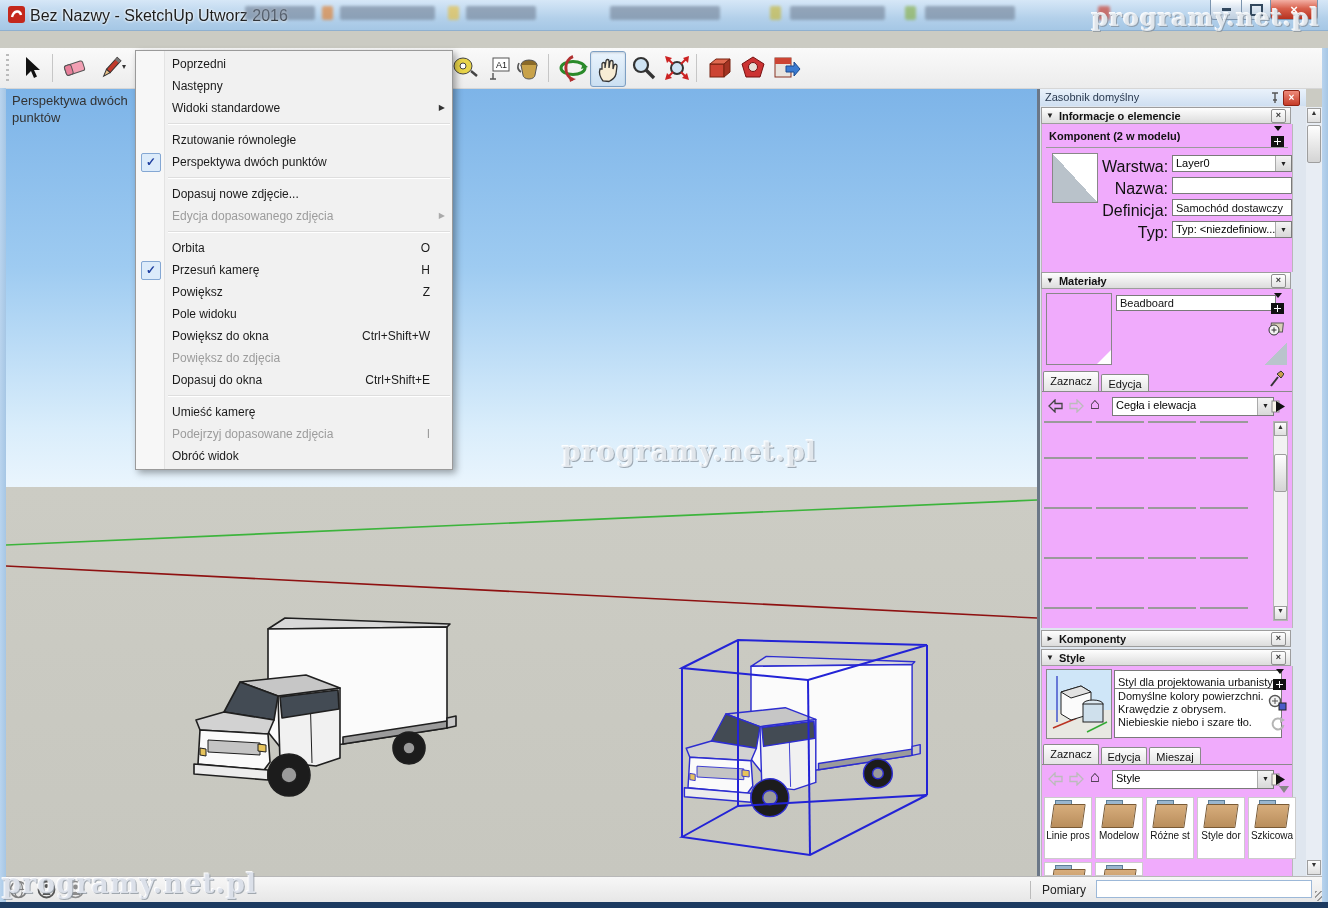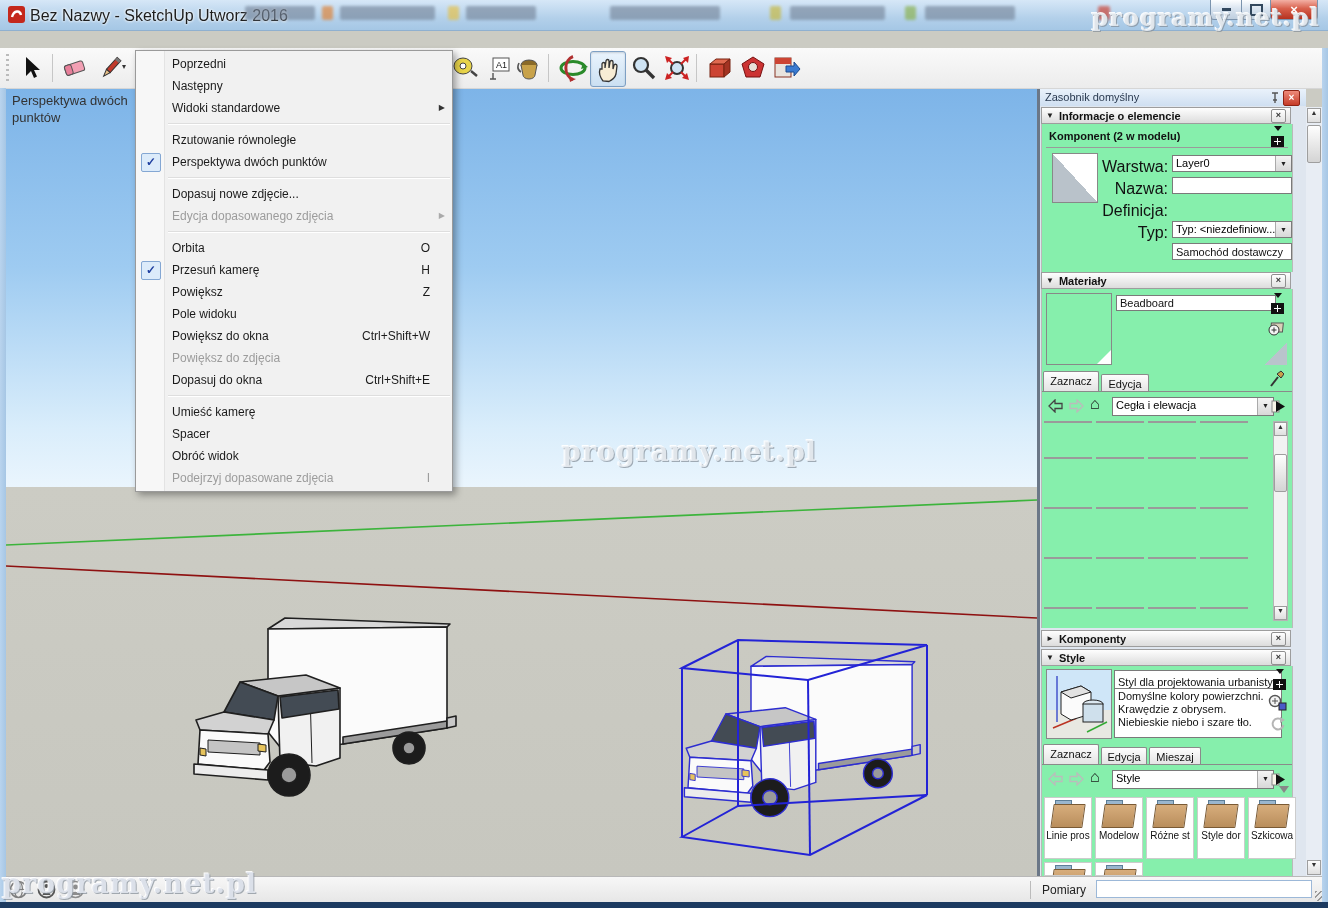--- a/index.html
+++ b/index.html
@@ -50,21 +50,21 @@
   .mi.checked::before{content:"✓";position:absolute;left:5px;top:2px;width:18px;height:17px;background:#dcebfa;border:1px solid #84a7d3;border-radius:2px;color:#2040a0;font-weight:bold;text-align:center;line-height:17px;font-size:12px;}
   .msep{height:1px;background:#dedede;margin:4px 2px 4px 32px;border-bottom:1px solid #fff;}
   
   #panel{left:1040px;top:88px;width:266px;height:788px;background:#dfe6ef;z-index:10;}
   .pabs{position:absolute;}
   #pheader{left:1040px;top:89px;width:266px;height:17px;background:linear-gradient(#eaf2fb,#cfdff1);font-size:11px;color:#2a3a50;padding-top:2px;padding-left:5px;box-sizing:border-box;z-index:12;}
   .secbar{height:17px;background:linear-gradient(#fefefe,#dcdcdc);border:1px solid #9d9d9d;font-size:11px;font-weight:bold;color:#111;display:flex;align-items:center;padding:0 4px;box-sizing:border-box;z-index:12;}
   .secbar .arr{font-size:8px;margin-right:5px;color:#222;}
   .xbtn{margin-left:auto;width:13px;height:12px;border:1px solid #8f8f8f;background:linear-gradient(#fff,#e2e2e2);border-radius:2px;font-size:9px;line-height:10px;text-align:center;color:#333;}
   .redx{width:15px;height:14px;background:linear-gradient(#ee8a7a,#c53b28);border:1px solid #8d2214;border-radius:2px;color:#fff;font-size:10px;font-weight:bold;text-align:center;line-height:13px;}
-  .pcontent{background:#86efac;border-left:1px solid #b9b9b9;border-right:1px solid #b9b9b9;z-index:11;}
+  .pcontent{background:#f0abfc;border-left:1px solid #b9b9b9;border-right:1px solid #b9b9b9;z-index:11;}
   .flabel{font-size:16px;color:#111;text-align:right;}
   .tinput{background:#fff;border:1px solid #7a7a7a;font-size:11px;padding:1px 3px;box-sizing:border-box;font-family:"Liberation Sans",sans-serif;color:#111;overflow:hidden;white-space:nowrap;}
   .combo{background:#fff;border:1px solid #7a7a7a;font-size:11px;display:flex;box-sizing:border-box;overflow:hidden;}
   .combo .val{flex:1;padding:1px 3px;white-space:nowrap;overflow:hidden;}
   .combo .cbtn{width:15px;background:linear-gradient(#f4f4f4,#d8d8d8);border-left:1px solid #aaa;text-align:center;font-size:7px;line-height:15px;color:#222;}
   .blacktoggle{width:13px;height:11px;background:#111;position:relative;}
   .blacktoggle::before{content:"";position:absolute;left:6px;top:2px;width:1px;height:7px;background:#fff;}
   .blacktoggle::after{content:"";position:absolute;left:3px;top:5px;width:7px;height:1px;background:#fff;}
   .bt-wrap{display:flex;flex-direction:column;align-items:center;}
   .bt-car{width:0;height:0;border:4px solid transparent;border-top:5px solid #111;margin-bottom:1px;}
@@ -348,29 +348,26 @@
         <span>Powiększ do zdjęcia</span>
       </div>
     <div class="mi">
         <span>Dopasuj do okna</span>
         <span class="sc">Ctrl+Shift+E</span>
       </div>
     <div class="msep"></div>
     <div class="mi">
         <span>Umieść kamerę</span>
       </div>
-    <div class="mi">
-        <span>Spacer</span>
-      </div>
-    <div class="mi">
-        <span>Obróć widok</span>
-      </div>
     <div class="mi dis">
         <span>Podejrzyj dopasowane zdjęcia</span>
         <span class="sc">I</span>
+      </div>
+    <div class="mi">
+        <span>Obróć widok</span>
       </div>
   </div>
 
   <div id="panel" class="abs"></div>
 
   <div id="pheader" class="abs">
     <span>Zasobnik domyślny</span>
     <svg class="pabs" style="right:26px;top:2px" width="10" height="13">
         <path d="M2,2 h6 M5,2 v7 M3,9 h4 M5,9 v3" stroke="#555" stroke-width="1.4" fill="none"></path>
       </svg>
@@ -391,21 +388,21 @@
     <div class="pabs" style="left:4px;top:23px;width:242px;height:1px;background:#9a9a9a"></div>
     <div class="pabs" style="left:10px;top:29px;width:44px;height:48px;border:1px solid #888;background:linear-gradient(to bottom left,#ffffff 50%,#b9c2ca 50%)"></div>
     <div class="flabel pabs" style="left:60px;top:34px;width:66px">Warstwa:</div>
     <div class="combo pabs" style="left:130px;top:31px;width:120px;height:17px">
       <div class="val">Layer0</div>
         <div class="cbtn">▼</div>
     </div>
     <div class="flabel pabs" style="left:60px;top:56px;width:66px">Nazwa:</div>
     <input class="tinput pabs" style="left: 130px; top: 53px; width: 120px; height: 17px;" value="">
     <div class="flabel pabs" style="left:60px;top:78px;width:66px">Definicja:</div>
-    <input class="tinput pabs" style="left: 130px; top: 75px; width: 120px; height: 17px; margin-top: 44px;" value="Samochód dostawczy">
+    <input class="tinput pabs" style="left: 130px; top: 75px; width: 120px; height: 17px;" value="Samochód dostawczy">
     <div class="flabel pabs" style="left:60px;top:100px;width:66px">Typ:</div>
     <div class="combo pabs" style="left:130px;top:97px;width:120px;height:17px">
       <div class="val">Typ: &lt;niezdefiniow...</div>
         <div class="cbtn">▼</div>
     </div>
   </div>
 
   <div class="secbar abs" style="left:1041px;top:272px;width:250px">
     <span class="arr">▼</span>
     <span>Materiały</span>

